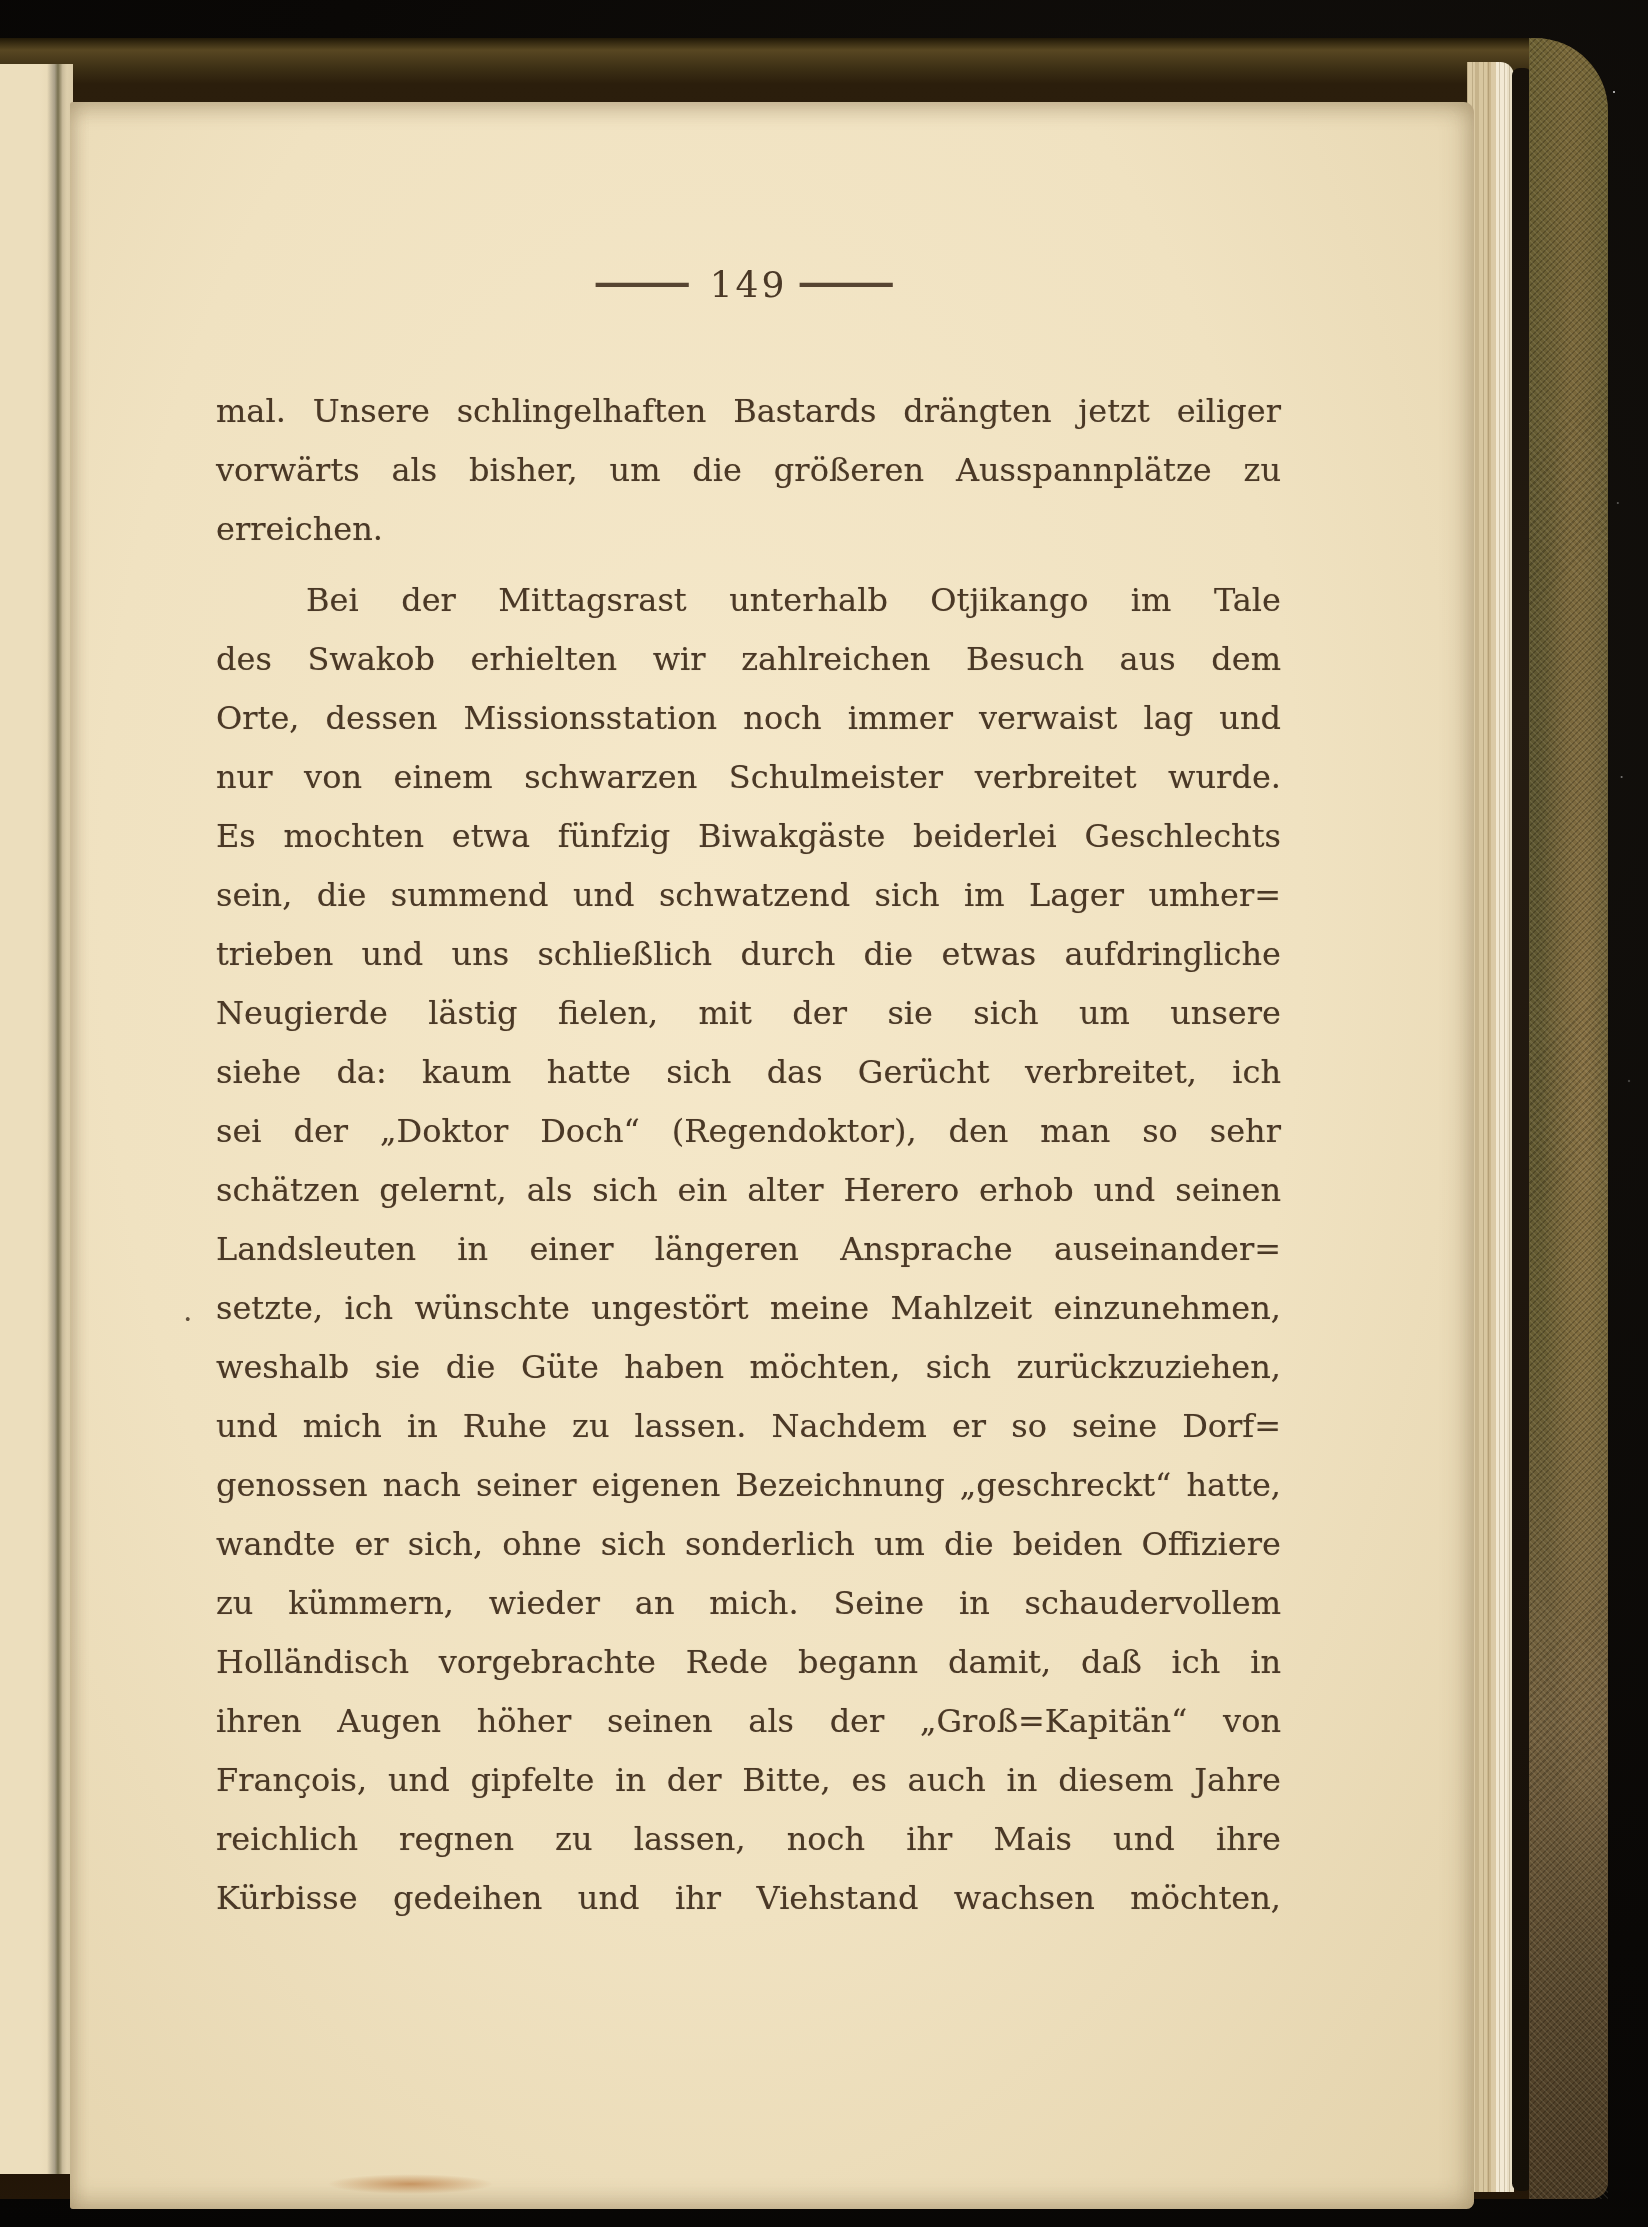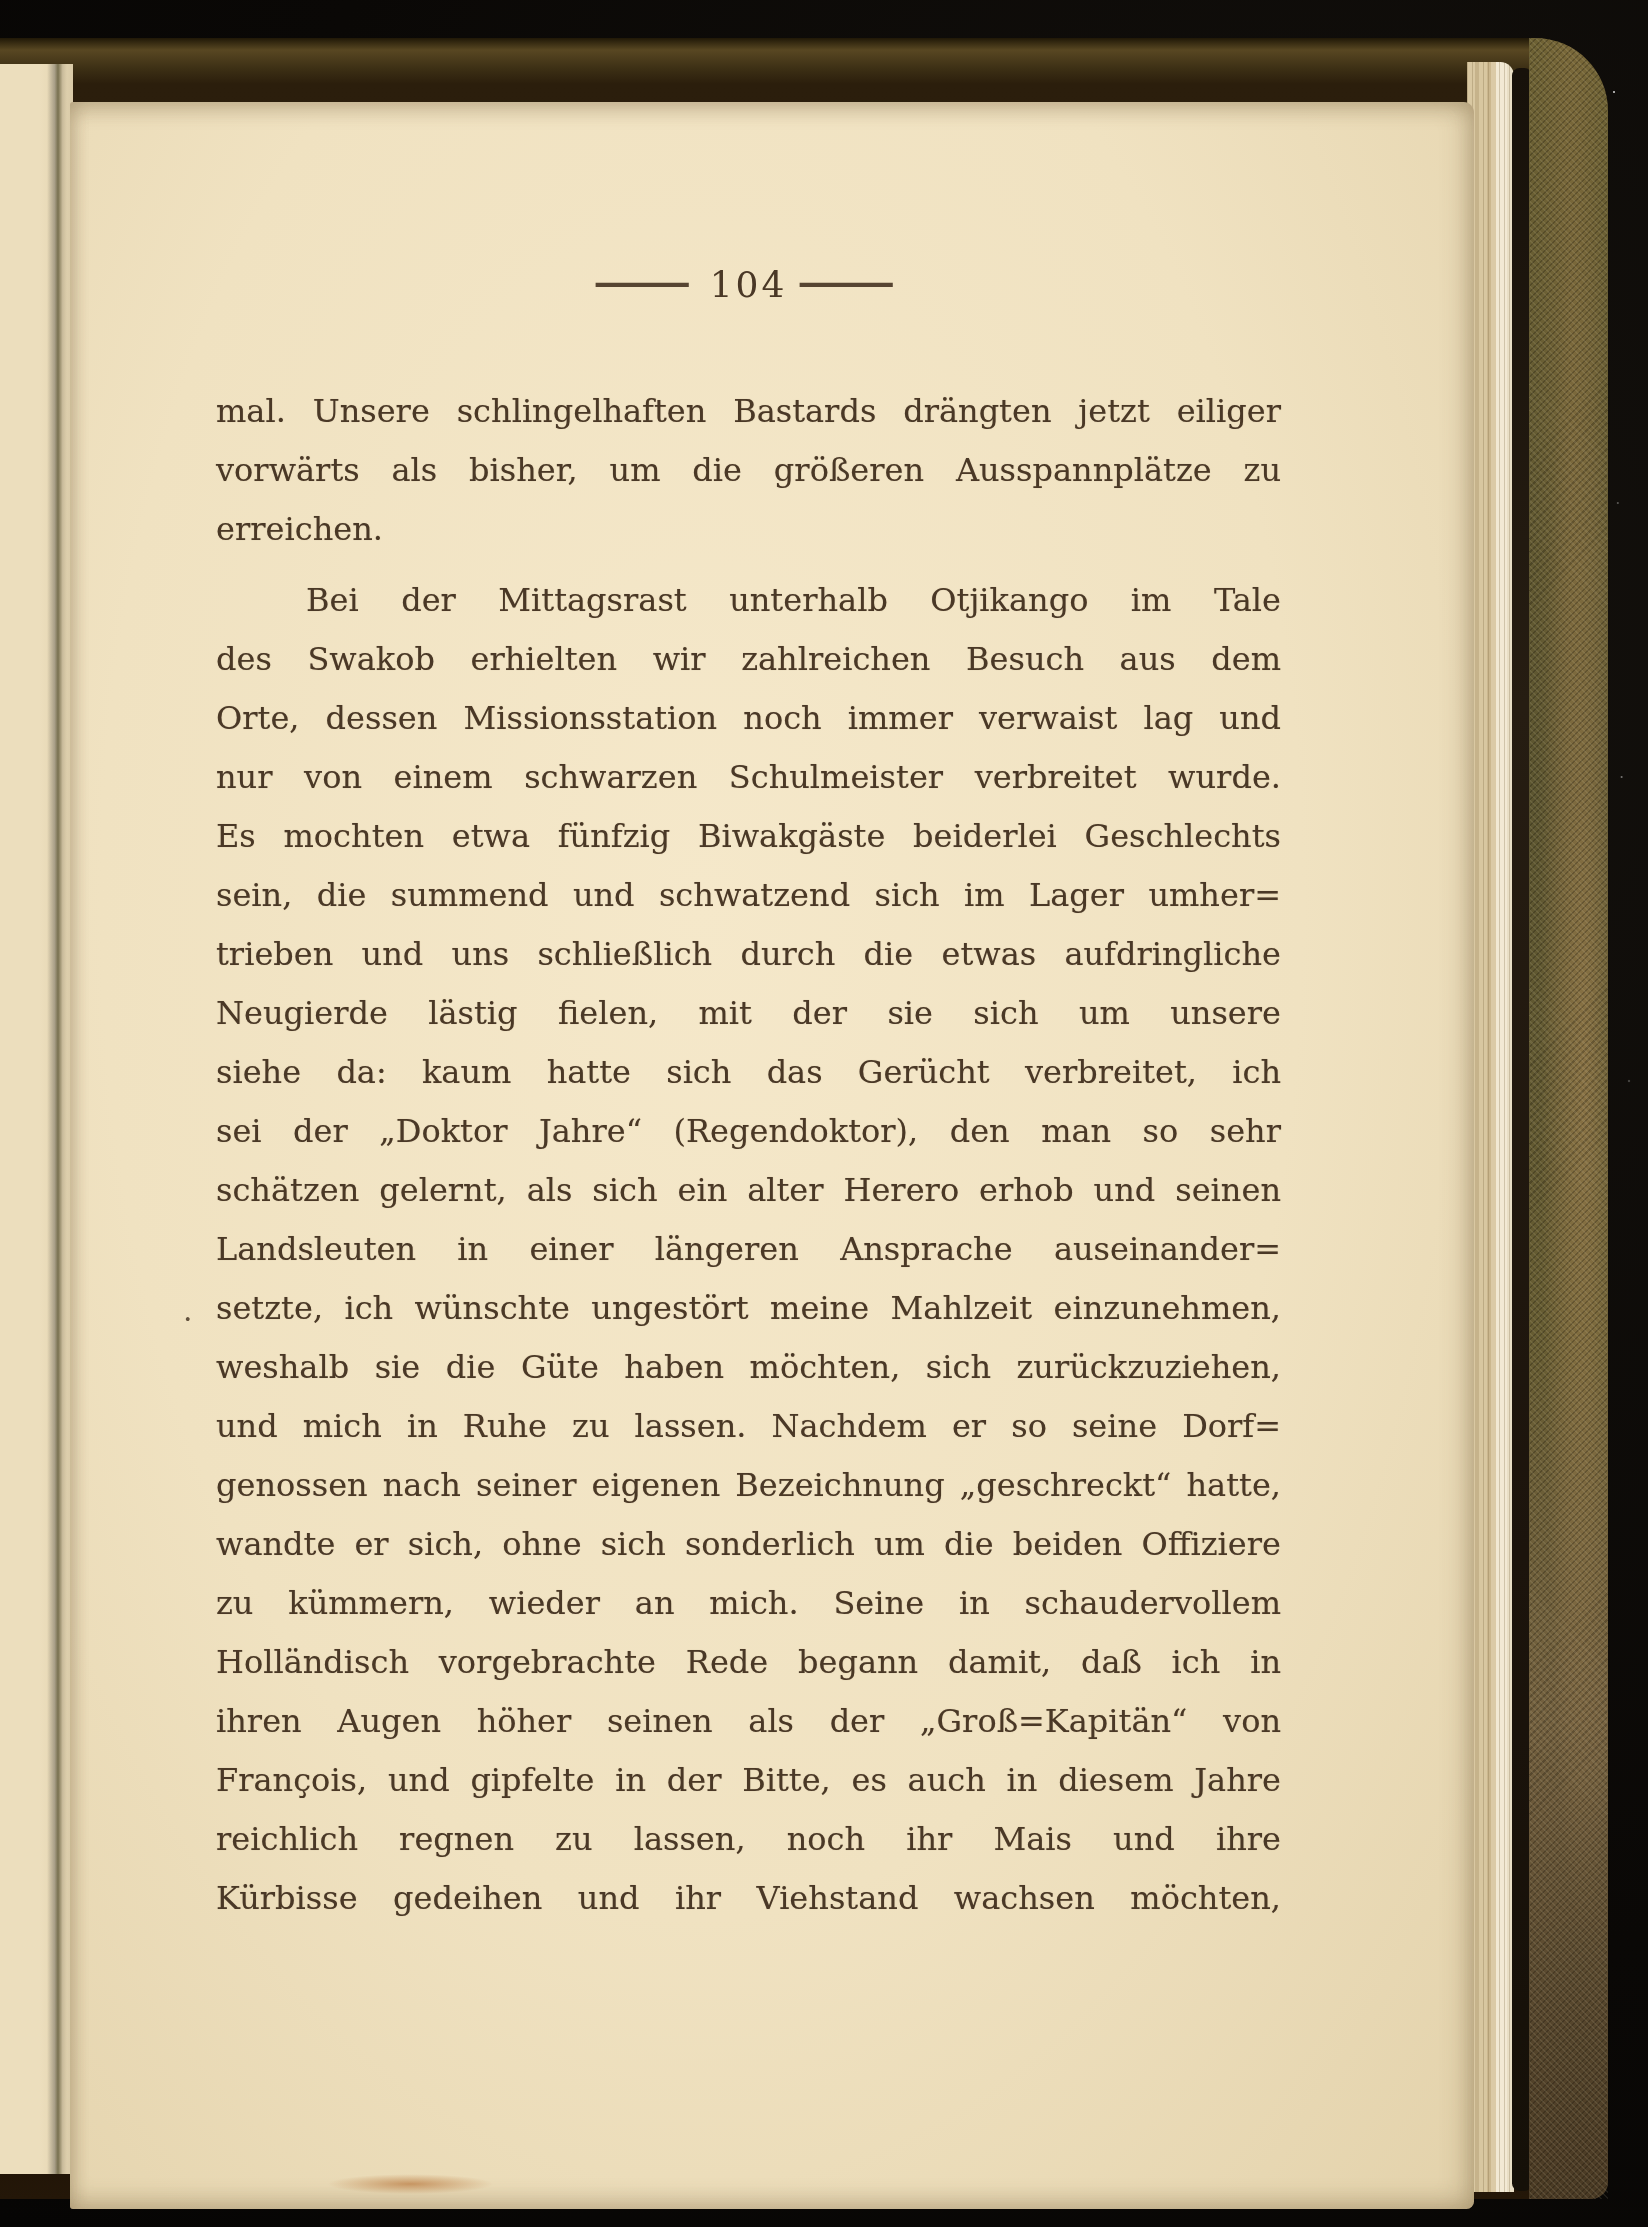--- a/index.html
+++ b/index.html
@@ -137,40 +137,40 @@
     <div class="left-leaf"></div>
     <div class="crease"></div>
     <div class="page-edges"></div>
     <div class="spine-gap"></div>
     <div class="spine">
       <div class="weave"></div>
     </div>
 
     <div class="page">
       <div class="page-header">
-        <span class="rule">—</span><span class="num">104</span><span class="rule">—</span>
+        <span class="rule">—</span><span class="num">149</span><span class="rule">—</span>
       </div>
 
       <div class="text-block">
           <div class="para">
             <div class="line">mal. Unsere schlingelhaften Bastards drängten jetzt eiliger</div>
             <div class="line">vorwärts als bisher, um die größeren Ausspannplätze zu</div>
             <div class="line flush">erreichen.</div>
           </div>
           <div class="para indent">
             <div class="line first">Bei der Mittagsrast unterhalb Otjikango im Tale</div>
             <div class="line">des Swakob erhielten wir zahlreichen Besuch aus dem</div>
             <div class="line">Orte, dessen Missionsstation noch immer verwaist lag und</div>
             <div class="line">nur von einem schwarzen Schulmeister verbreitet wurde.</div>
             <div class="line">Es mochten etwa fünfzig Biwakgäste beiderlei Geschlechts</div>
             <div class="line">sein, die summend und schwatzend sich im Lager umher=</div>
             <div class="line">trieben und uns schließlich durch die etwas aufdringliche</div>
             <div class="line">Neugierde lästig fielen, mit der sie sich um unsere</div>
             <div class="line">siehe da:  kaum hatte sich das Gerücht verbreitet, ich</div>
-            <div class="line">sei der „Doktor Jahre“ (Regendoktor), den man so sehr</div>
+            <div class="line">sei der „Doktor Doch“ (Regendoktor), den man so sehr</div>
             <div class="line">schätzen gelernt, als sich ein alter Herero erhob und seinen</div>
             <div class="line">Landsleuten in einer längeren Ansprache auseinander=</div>
             <div class="line">setzte, ich wünschte ungestört meine Mahlzeit einzunehmen,</div>
             <div class="line">weshalb sie die Güte haben möchten, sich zurückzuziehen,</div>
             <div class="line">und mich in Ruhe zu lassen.  Nachdem er so seine Dorf=</div>
             <div class="line">genossen nach seiner eigenen Bezeichnung „geschreckt“ hatte,</div>
             <div class="line">wandte er sich, ohne sich sonderlich um die beiden Offiziere</div>
             <div class="line">zu kümmern, wieder an mich.  Seine in schaudervollem</div>
             <div class="line">Holländisch vorgebrachte Rede begann damit, daß ich in</div>
             <div class="line">ihren Augen höher seinen als der „Groß=Kapitän“ von</div>

